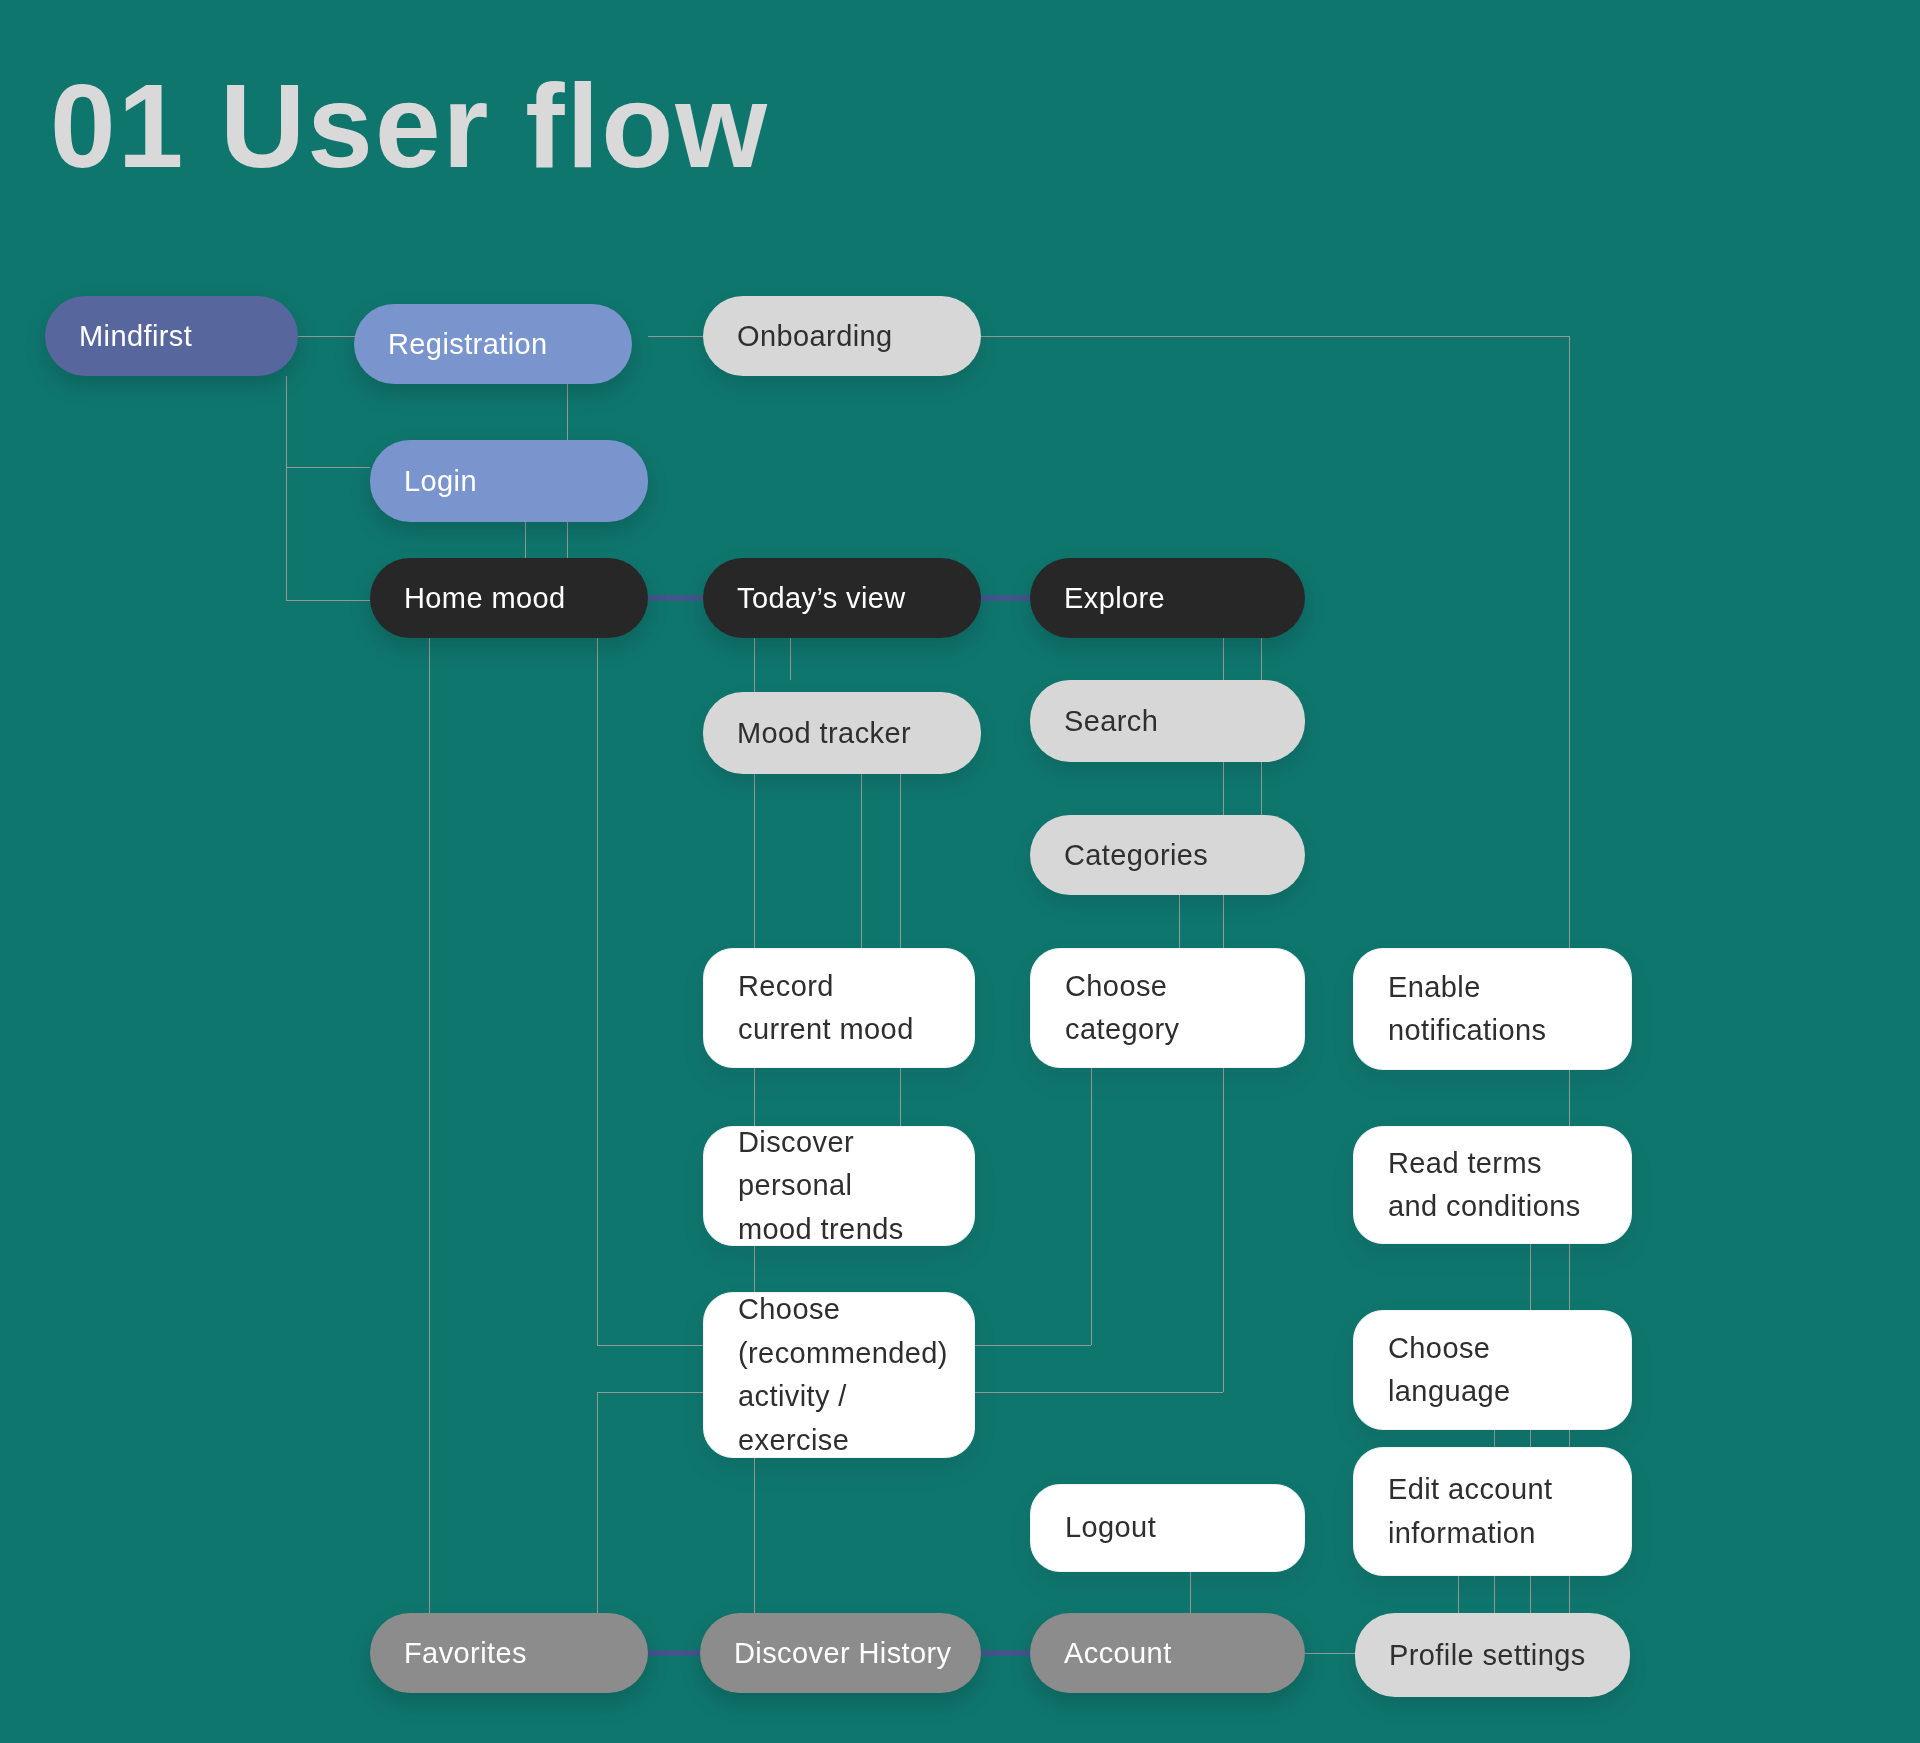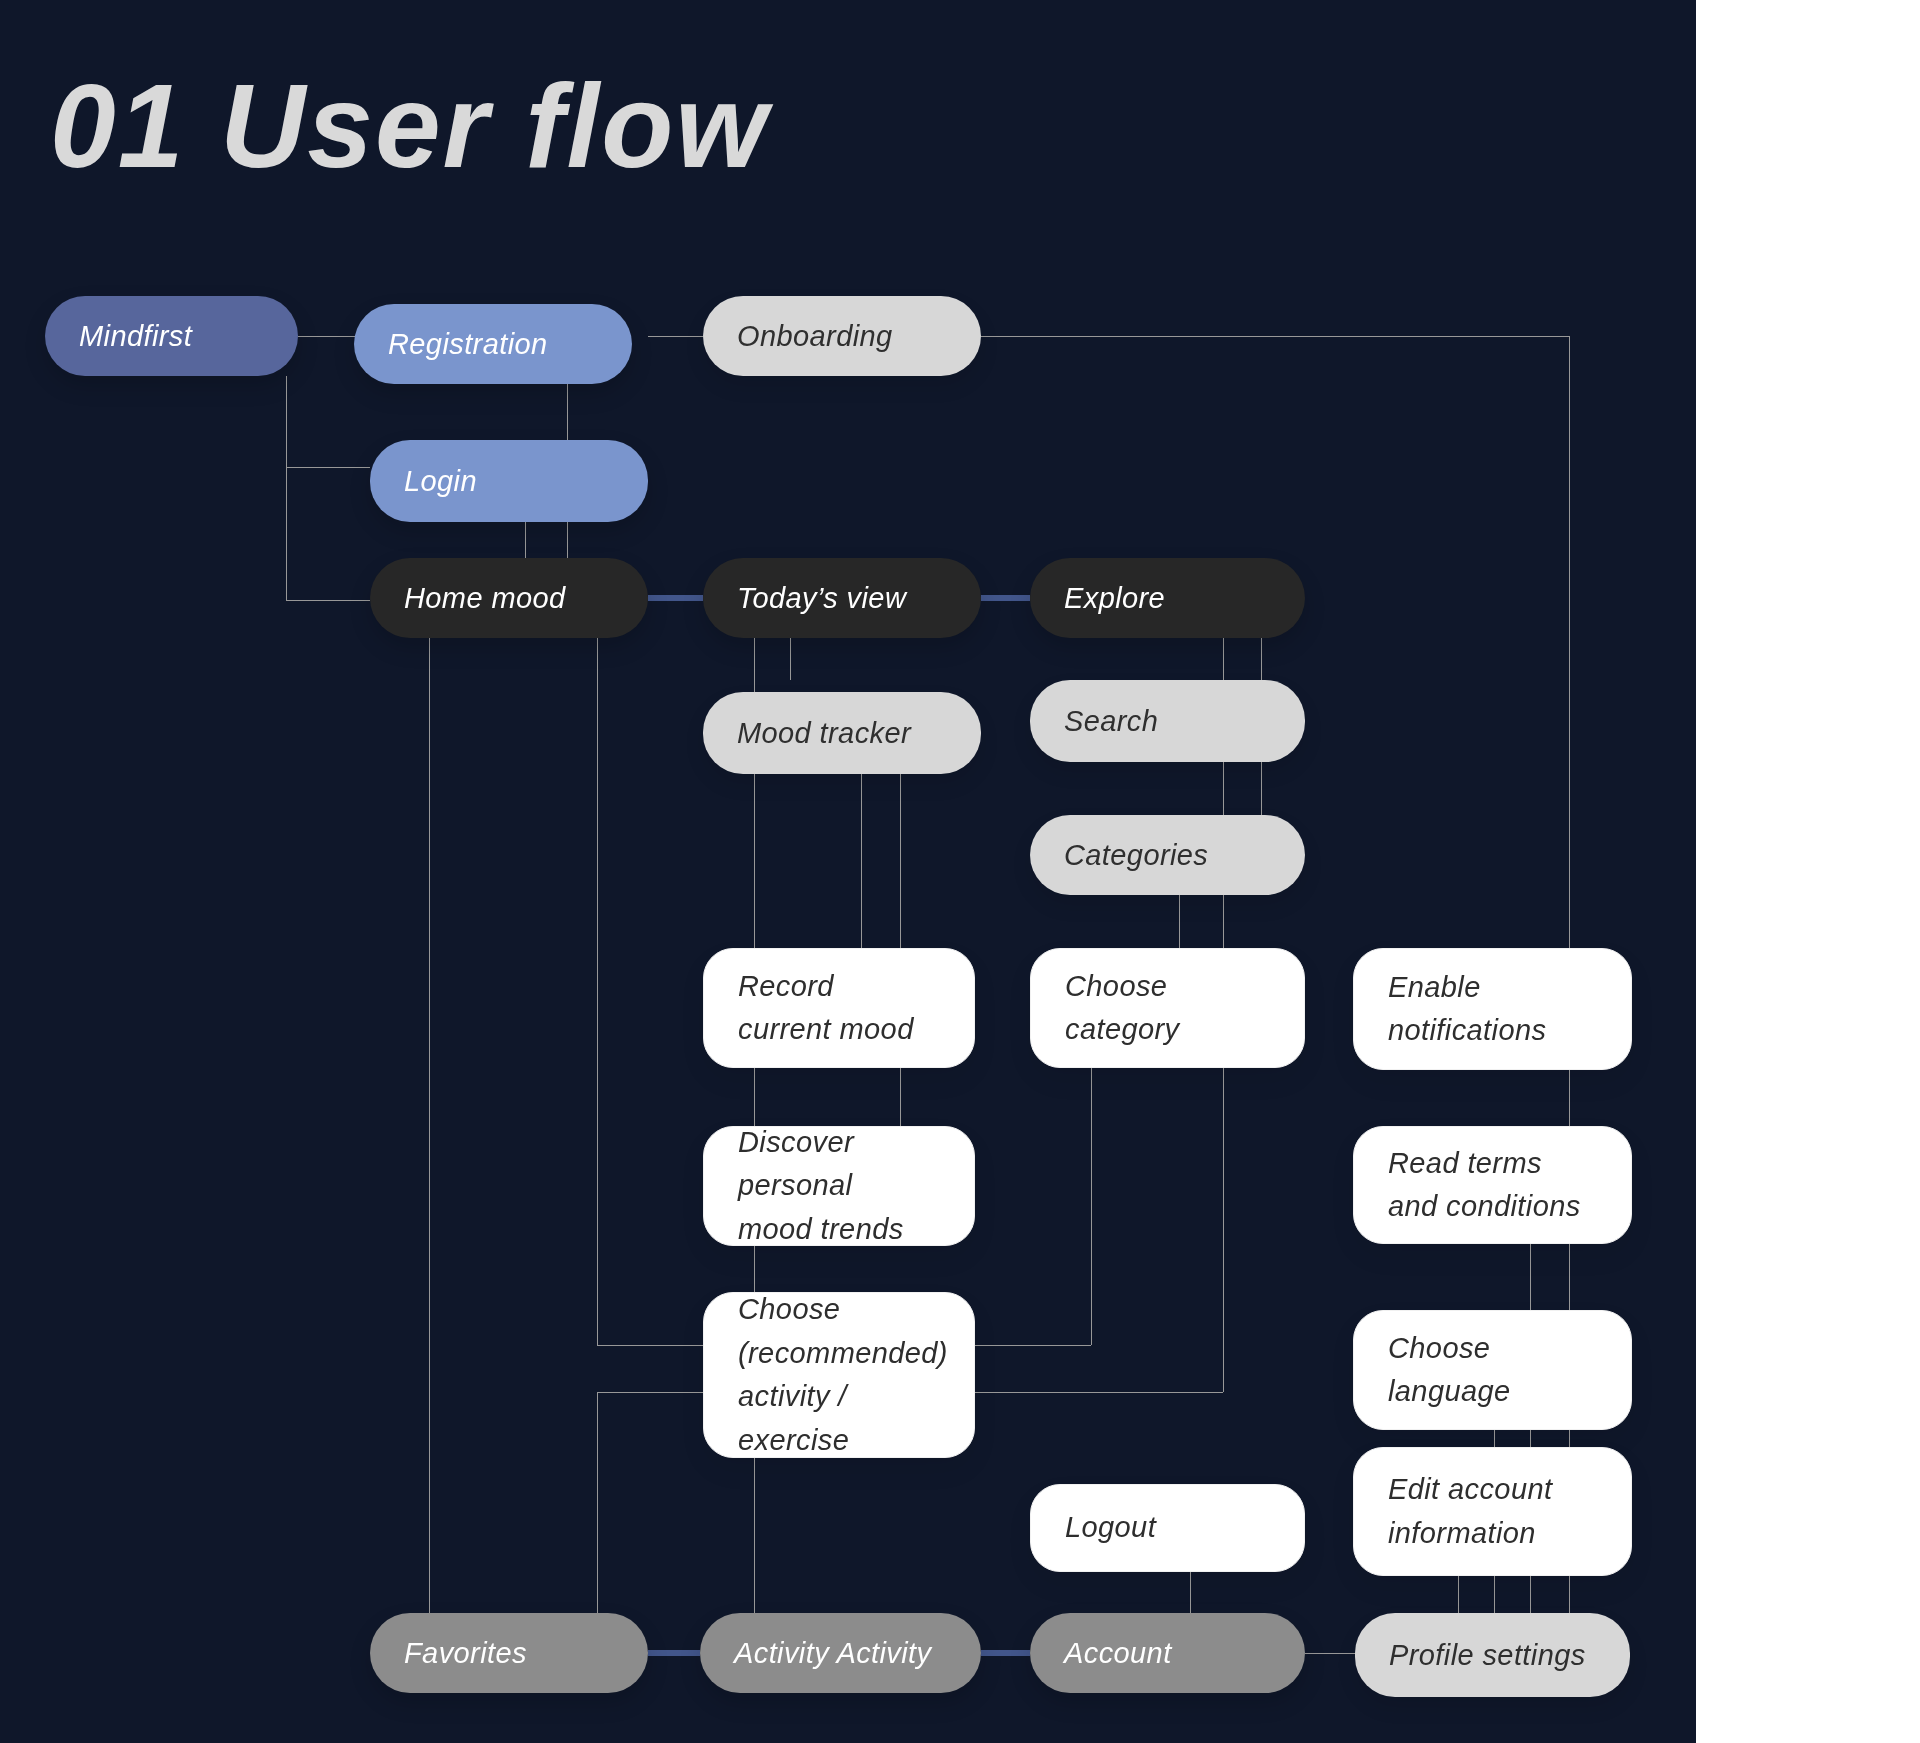--- a/index.html
+++ b/index.html
@@ -1,22 +1,21 @@
 <!DOCTYPE html>
 <html><head>
 <meta charset="utf-8">
 <style>
   html,body{margin:0;padding:0;background:#ffffff;}
   #canvas{
     position:relative;
-    width:1696px;height:1743px;
-    background:#0f172a;
+    width:1920px;height:1743px;
+    background:#0f766e;
     font-family:"Liberation Sans", sans-serif;
     overflow:hidden;
-    font-style:italic;
   }
   #title{
     position:absolute;left:50px;top:58px;
     font-size:118px;font-weight:700;letter-spacing:2px;
     color:#d9d9d9;
   }
   .node{
     position:absolute;
     display:flex;align-items:center;
     box-sizing:border-box;
@@ -100,17 +99,17 @@
 and conditions</div>
       <div class="node card" style="left: 703px; top: 1292px; width: 272px; height: 166px;">Choose
 (recommended)
 activity / exercise</div>
       <div class="node card" style="left: 1353px; top: 1310px; width: 279px; height: 120px;">Choose
 language</div>
       <div class="node card" style="left: 1030px; top: 1484px; width: 275px; height: 88px;">Logout</div>
       <div class="node card" style="left: 1353px; top: 1447px; width: 279px; height: 129px;">Edit account
 information</div>
       <div class="node pill midgray" style="left: 370px; top: 1613px; width: 278px; height: 80px; text-align: right;">Favorites</div>
-      <div class="node pill midgray" style="left: 700px; top: 1613px; width: 281px; height: 80px;">Activity Activity</div>
+      <div class="node pill midgray" style="left: 700px; top: 1613px; width: 281px; height: 80px;">Discover History</div>
       <div class="node pill midgray" style="left: 1030px; top: 1613px; width: 275px; height: 80px;">Account</div>
       <div class="node pill gray" style="left: 1355px; top: 1613px; width: 275px; height: 84px;">Profile settings</div>
     </div>
 </div>
 
 </body></html>

